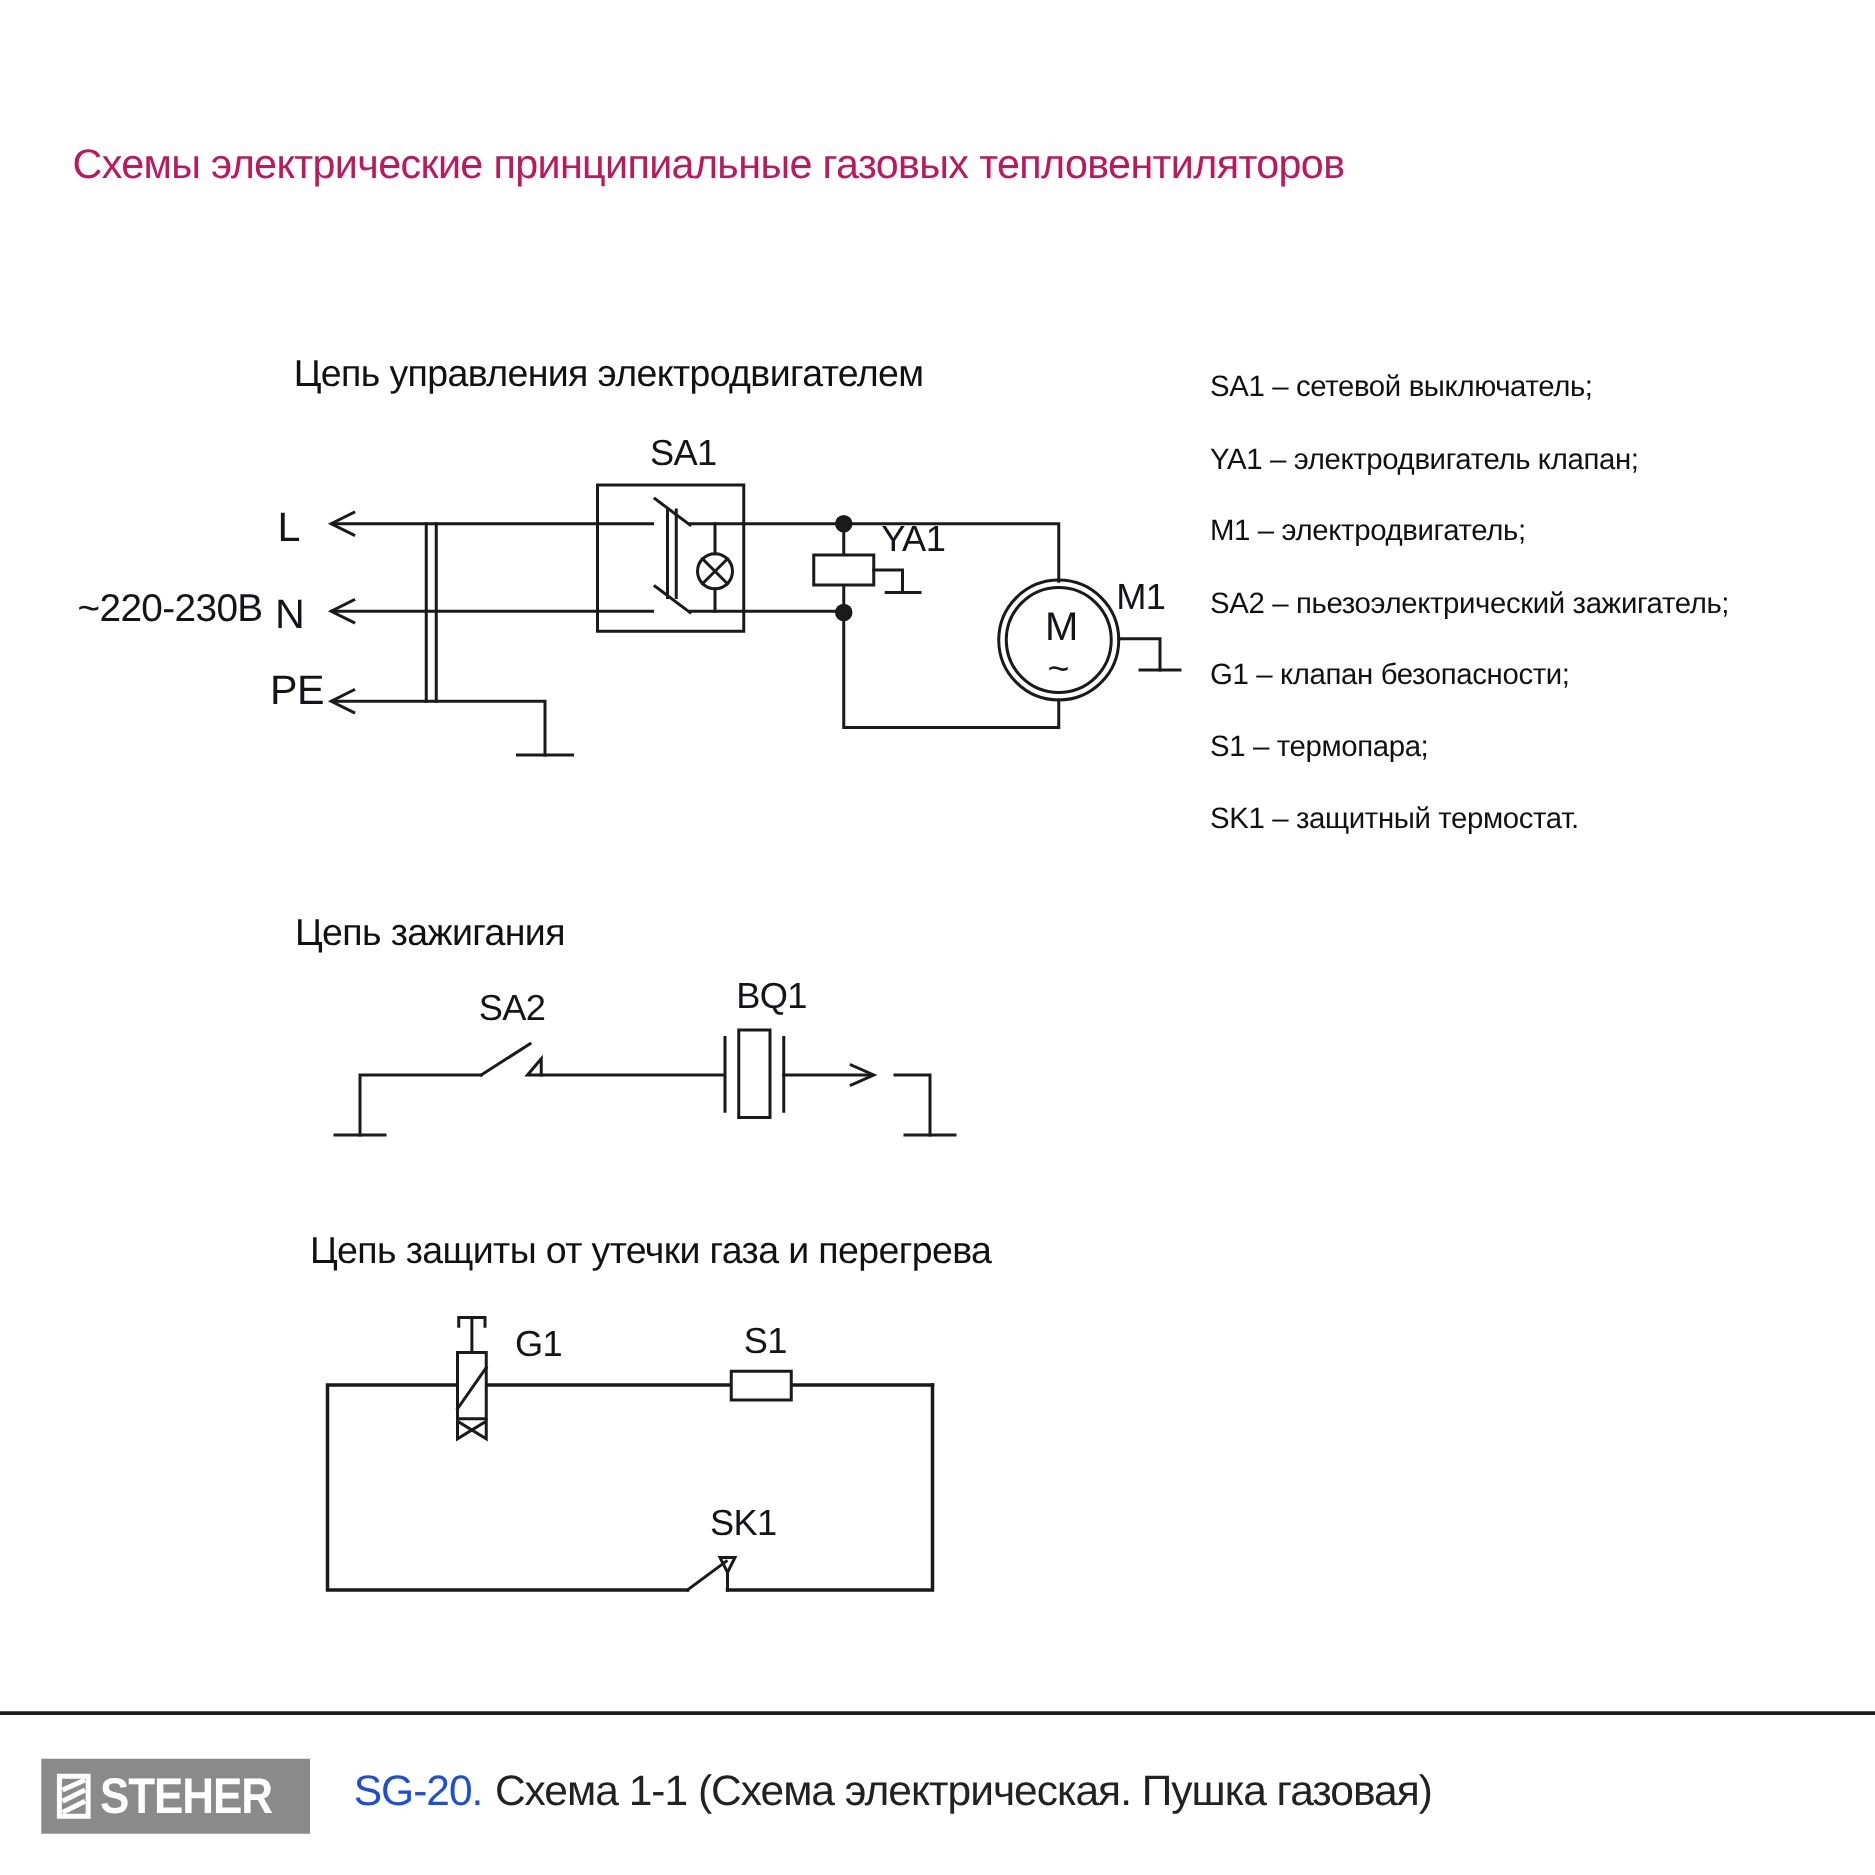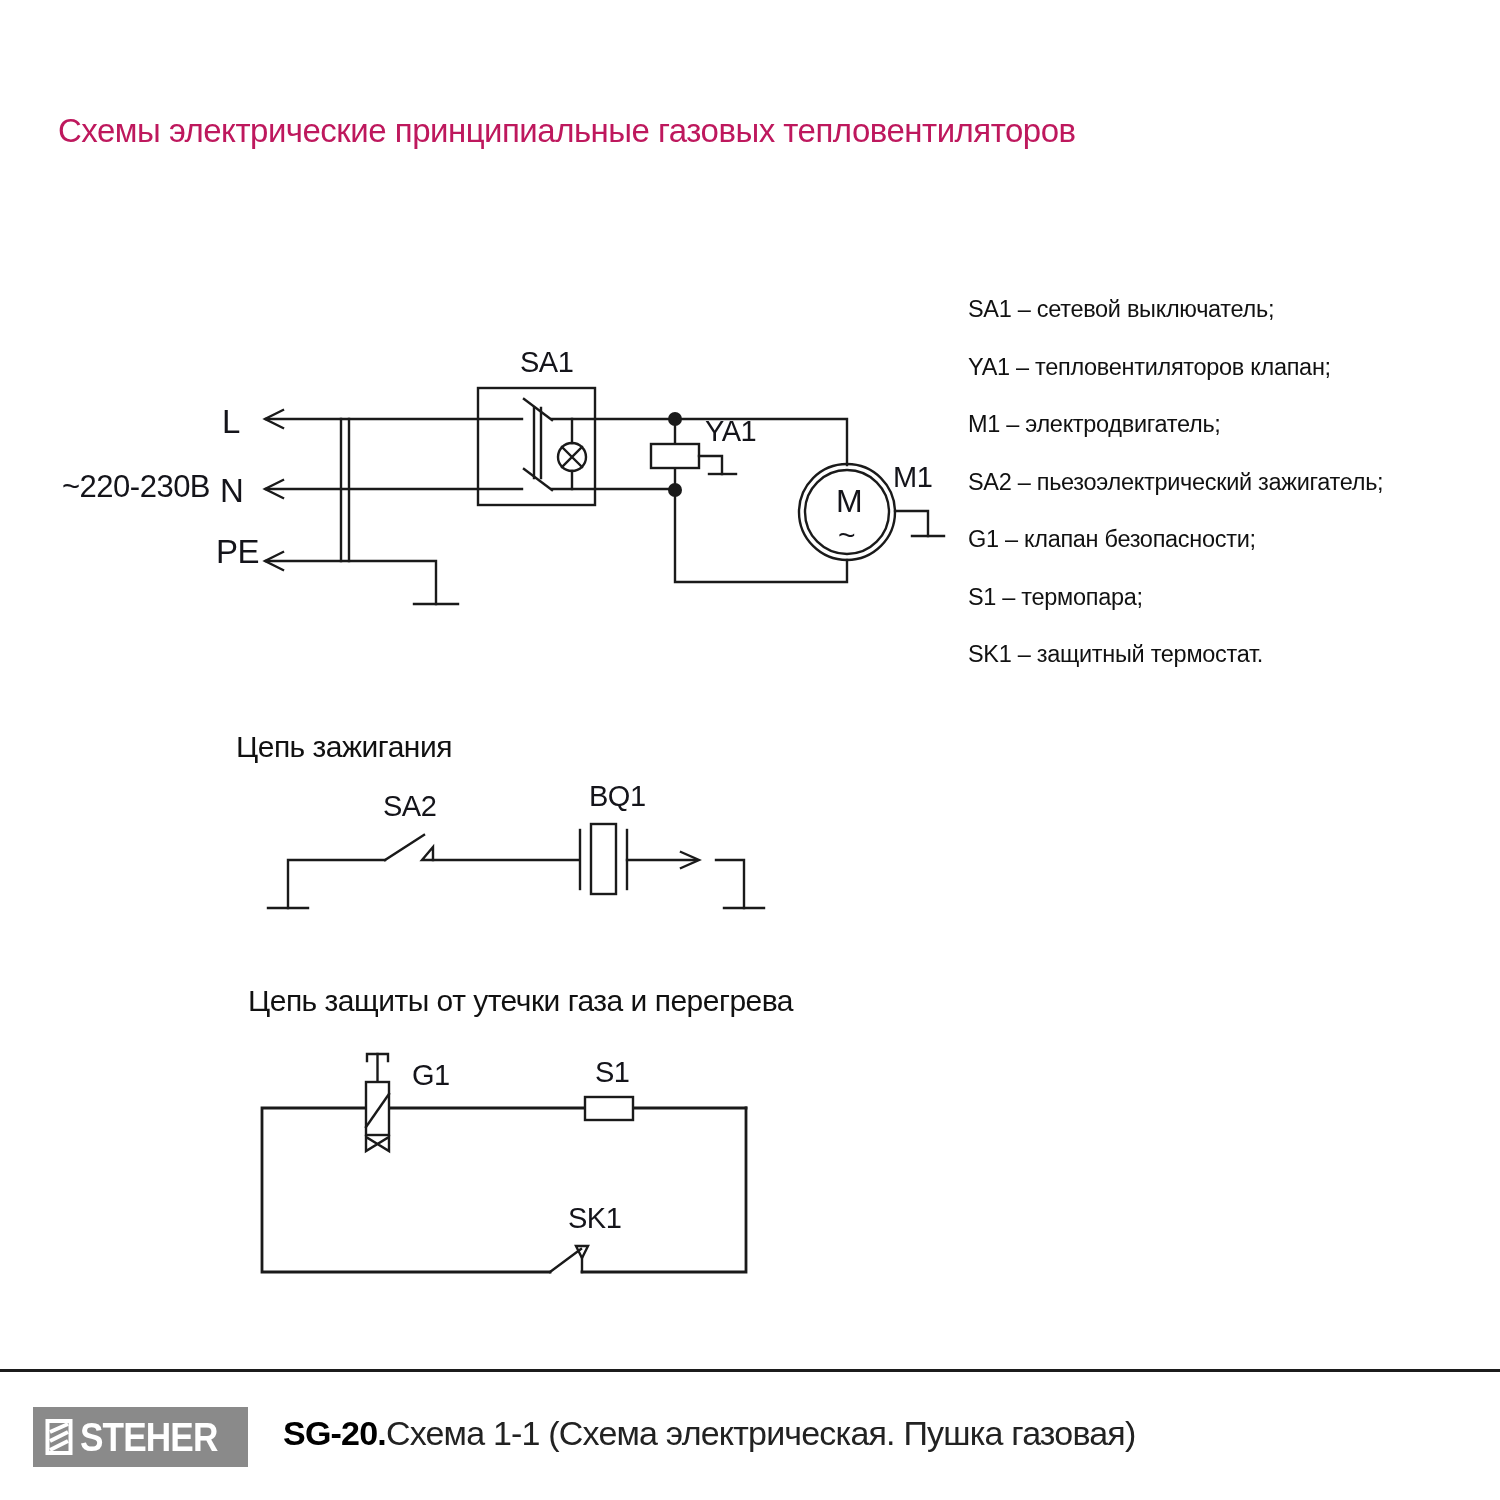--- a/index.html
+++ b/index.html
@@ -35,29 +35,30 @@
     left:33px;top:1407px;width:215px;height:60px;background:#8a8a8a;
     display:flex;align-items:center;justify-content:center;gap:7px;
   }
   .logo-text{
     color:#ffffff;font-weight:bold;font-size:40px;letter-spacing:-1px;
     transform:scaleX(0.88);transform-origin:left center;white-space:nowrap;
   }
   .footer-line{
     left:283px;top:1414px;font-size:34px;white-space:nowrap;letter-spacing:-0.8px;color:#222;
   }
-  .footer-model{font-weight:bold;color:#000000;}
+  .footer-model{font-weight:normal;color:#1d4ed8;margin-right:10px;}
 </style>
 </head>
 <body>
 
 <div class="page">
 
   <div class="abs main-title">Схемы электрические принципиальные газовых тепловентиляторов</div>
 
+  <div class="abs circuit-title c1-title">Цепь управления электродвигателем</div>
 
   <svg class="abs" style="left:50px;top:340px;" width="920" height="300" viewBox="50 340 920 300">
 
     <text x="62" y="497" font-size="31">~220-230В</text>
     <text x="222" y="433" font-size="33">L</text>
     <text x="220" y="502" font-size="33">N</text>
     <text x="216" y="563" font-size="33">PE</text>
 
     <g>
       <path class="wire" d="M283,410 L265,419 L283,428"></path>
@@ -113,21 +114,21 @@
       <text x="838" y="545" font-size="30">~</text>
       <g>
         <path class="wire" d="M895,511 H928 V536"></path>
         <path class="wire" d="M912,536 H944"></path>
       </g>
     </g>
   </svg>
 
   <div class="abs legend">
     <div class="legend-item">SA1 – сетевой выключатель;</div>
-    <div class="legend-item">YA1 – тепловентиляторов клапан;</div>
+    <div class="legend-item">YA1 – электродвигатель клапан;</div>
     <div class="legend-item">M1 – электродвигатель;</div>
     <div class="legend-item">SA2 – пьезоэлектрический зажигатель;</div>
     <div class="legend-item">G1 – клапан безопасности;</div>
     <div class="legend-item">S1 – термопара;</div>
     <div class="legend-item">SK1 – защитный термостат.</div>
   </div>
 
   <div class="abs circuit-title c2-title">Цепь зажигания</div>
 
   <svg class="abs" style="left:250px;top:780px;" width="530" height="150" viewBox="250 780 530 150">

